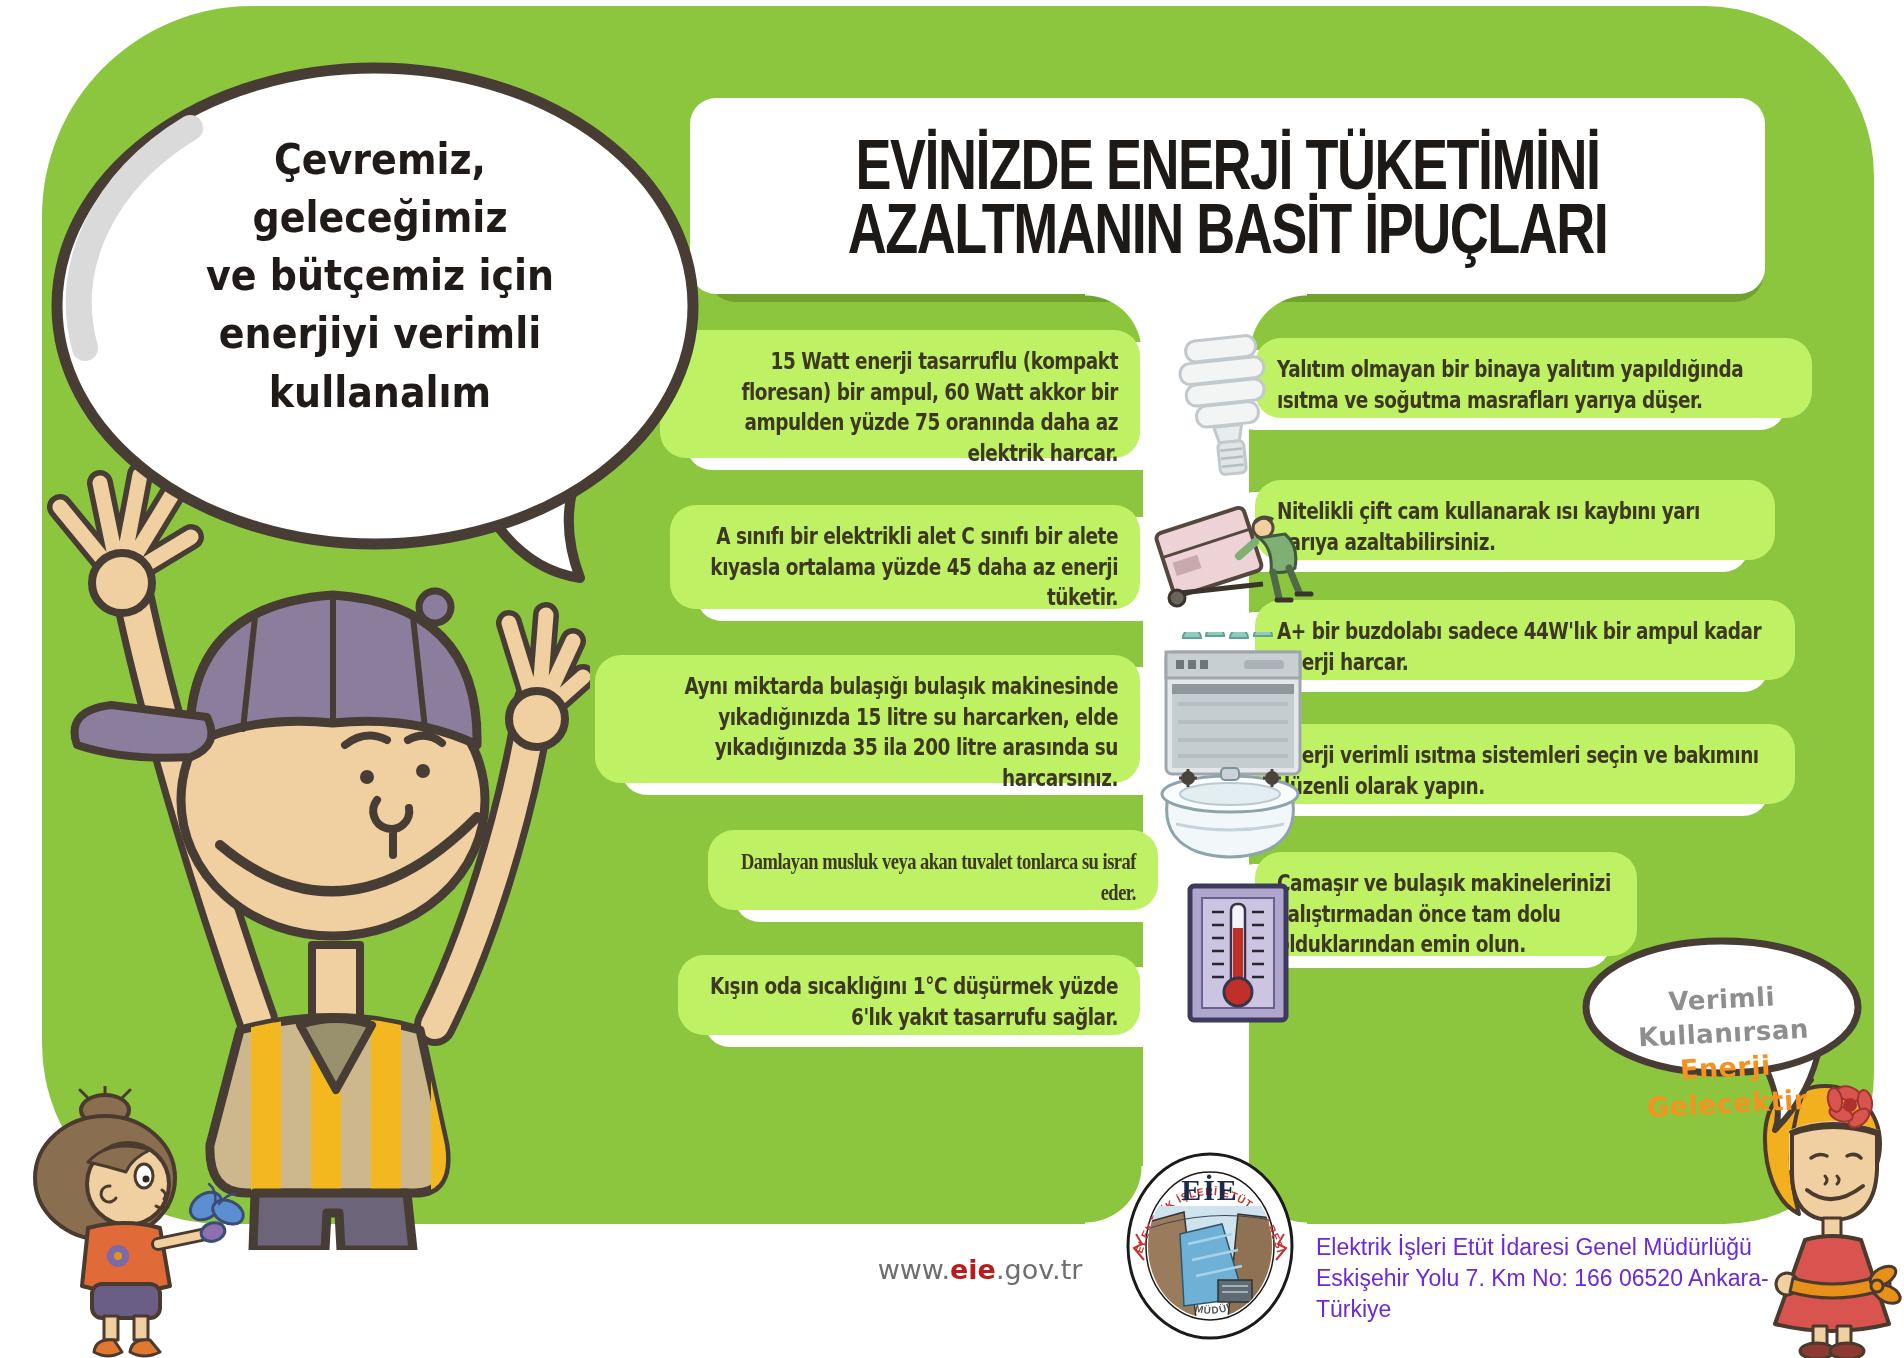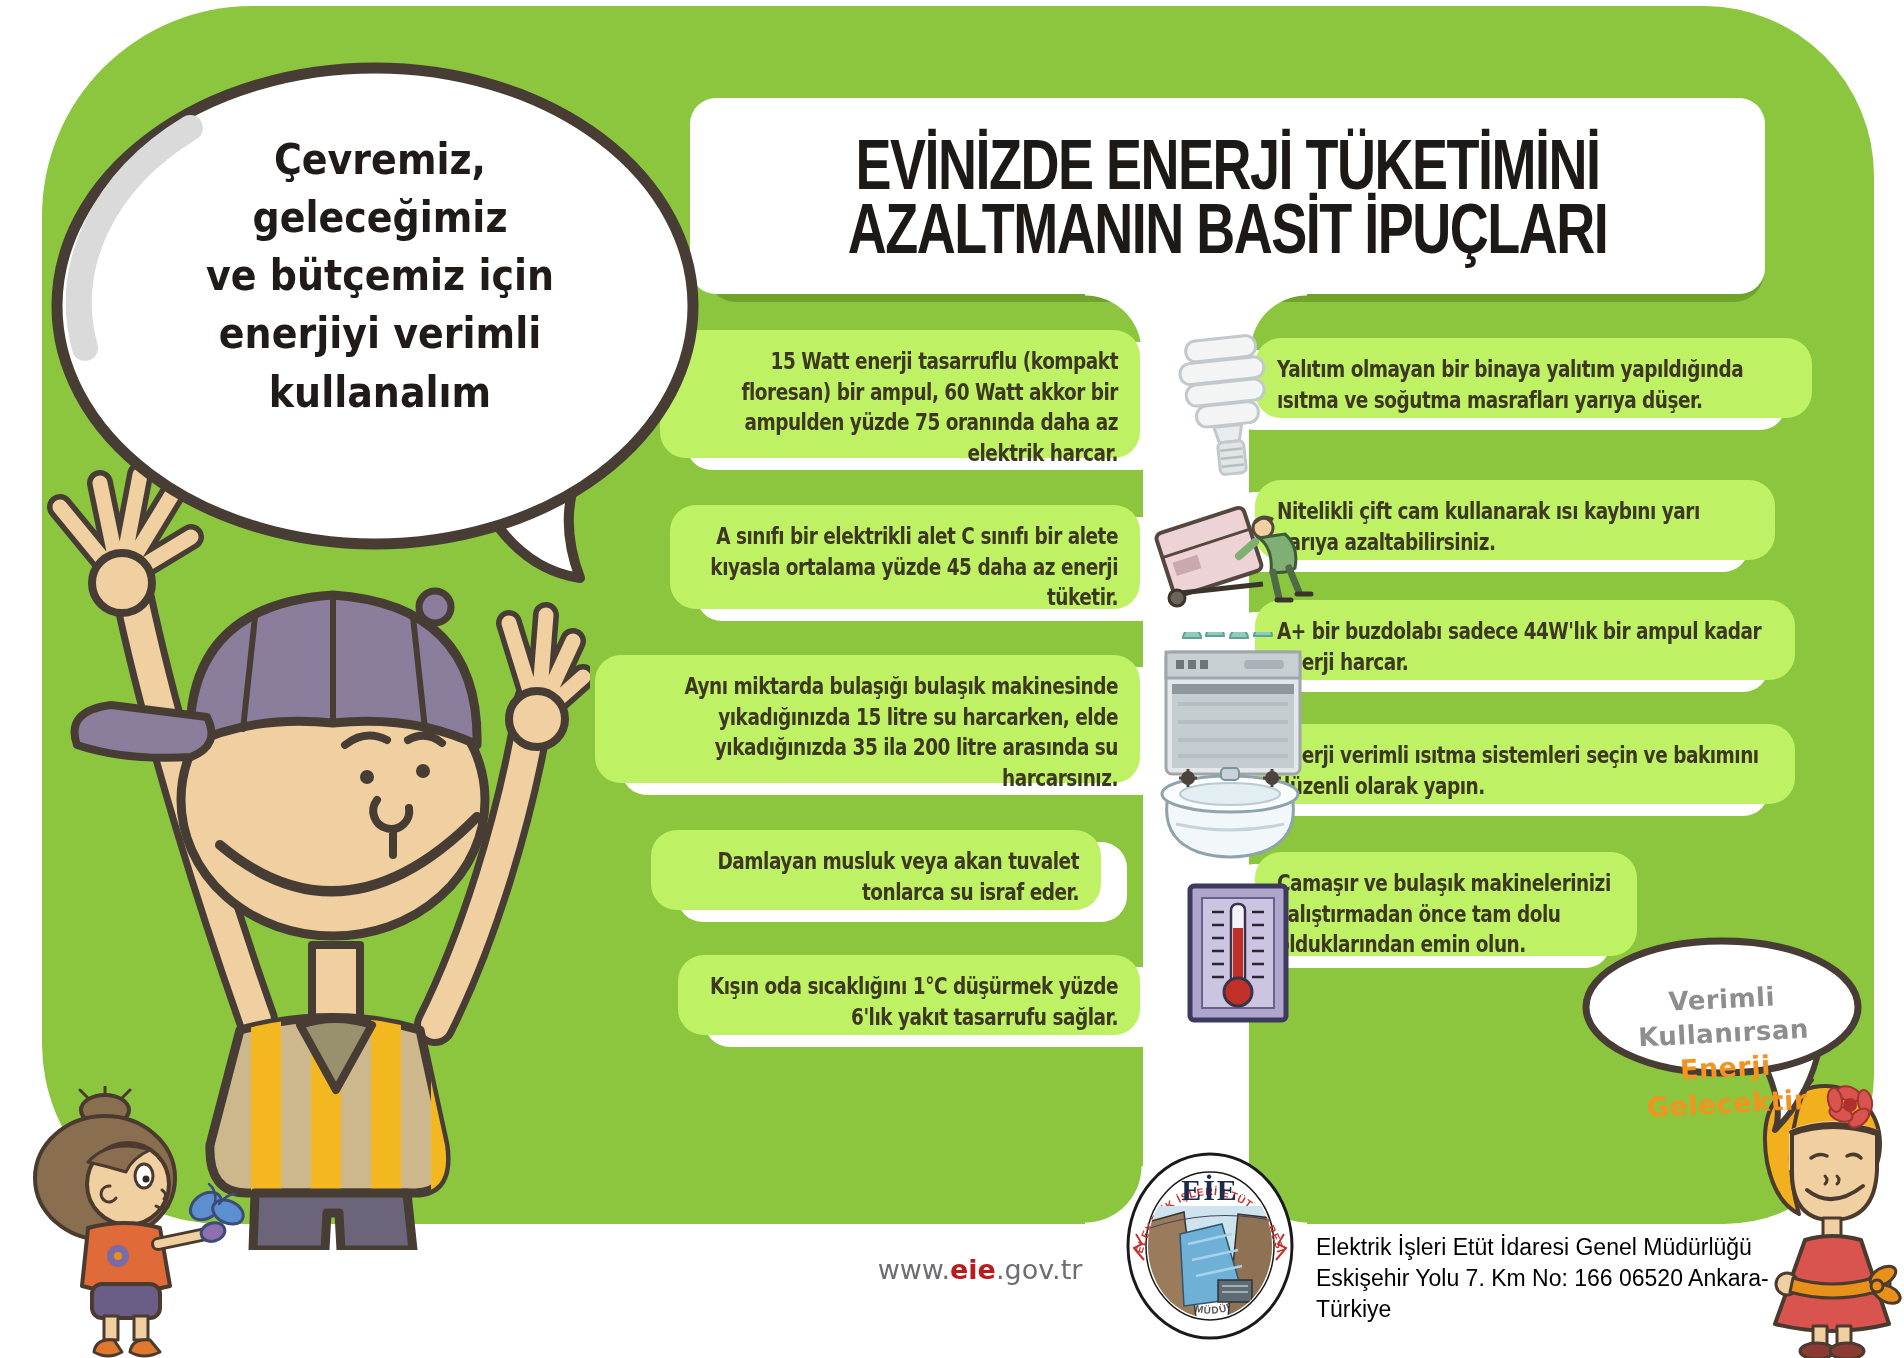--- a/index.html
+++ b/index.html
@@ -42,21 +42,21 @@
 
   
   .icon-slot{position:absolute;z-index:3;}
 
   
   .character{position:absolute;z-index:4;}
 
   
   #website{left:850px;top:1254px;width:260px;z-index:2;font-size:27px;color:#6D6E70;text-align:center;}
   #website b{color:#b91c1c;}
-  #footer-org{left:1316px;top:1232px;width:480px;z-index:2;color:#000000;font-size:23px;line-height:31px;
+  #footer-org{left:1316px;top:1232px;width:480px;z-index:2;color:#6d28d9;font-size:23px;line-height:31px;
               font-family:"Liberation Sans",sans-serif;}
   #logo{left:1122px;top:1148px;width:176px;height:196px;z-index:3;}
 </style>
 </head>
 <body>
 
 <div id="poster">
 
   <div class="abs" id="green-blob"></div>
 
@@ -74,21 +74,21 @@
 
   <div class="tip left" style="left:660px;top:330px;width:480px;">
     <div class="tip-inner">15 Watt enerji tasarruflu (kompakt floresan) bir ampul, 60 Watt akkor bir ampulden yüzde 75 oranında daha az elektrik harcar.</div>
     </div>
   <div class="tip left" style="left:670px;top:505px;width:470px;">
     <div class="tip-inner">A sınıfı bir elektrikli alet C sınıfı bir alete kıyasla ortalama yüzde 45 daha az enerji tüketir.</div>
     </div>
   <div class="tip left" style="left:595px;top:655px;width:545px;">
     <div class="tip-inner">Aynı miktarda bulaşığı bulaşık makinesinde yıkadığınızda 15 litre su harcarken, elde yıkadığınızda 35 ila 200 litre arasında su harcarsınız.</div>
     </div>
-  <div class="tip left" style="left:651px;top:830px;width:450px;">
+  <div class="tip left" style="left:708px;top:830px;width:450px;font-family:Liberation Serif, serif;">
     <div class="tip-inner">Damlayan musluk veya akan tuvalet tonlarca su israf eder.</div>
     </div>
   <div class="tip left" style="left:678px;top:955px;width:462px;">
     <div class="tip-inner">Kışın oda sıcaklığını 1°C düşürmek yüzde 6'lık yakıt tasarrufu sağlar.</div>
     </div>
 
   <div class="tip right" style="left:1255px;top:338px;width:557px;">
     <div class="tip-inner">Yalıtım olmayan bir binaya yalıtım yapıldığında ısıtma ve soğutma masrafları yarıya düşer.</div>
     </div>
   <div class="tip right" style="left:1255px;top:480px;width:520px;">

